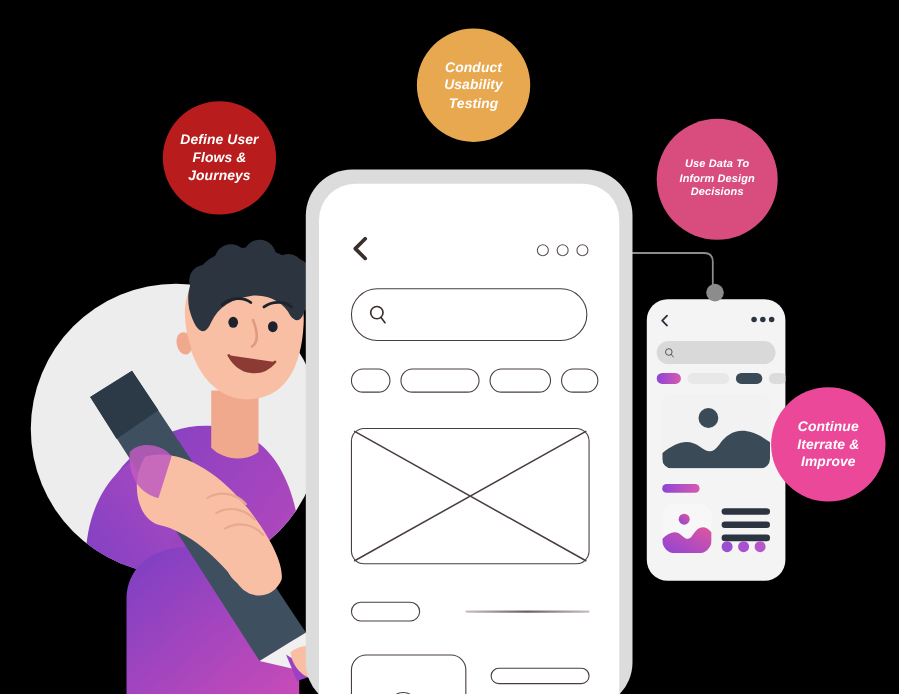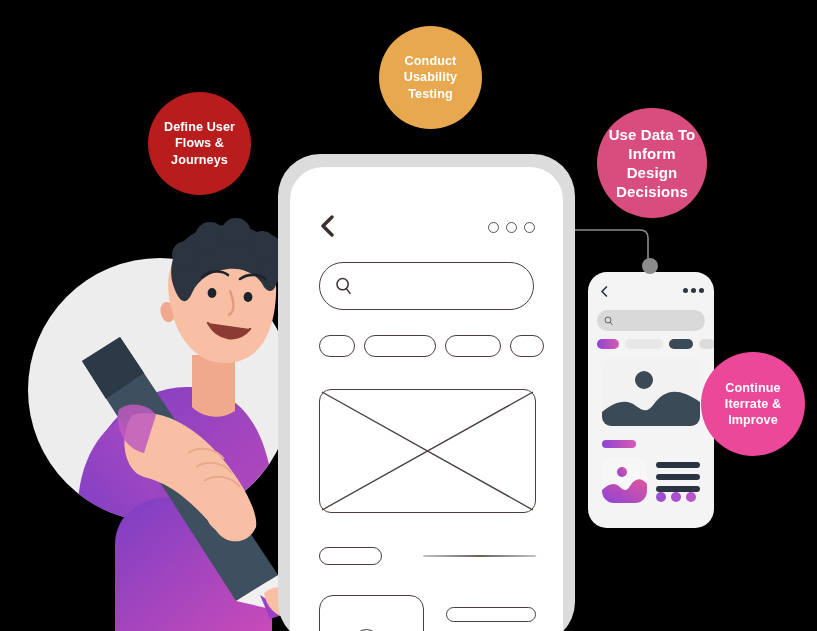--- a/index.html
+++ b/index.html
@@ -3,26 +3,26 @@
 <meta charset="utf-8">
 <style>
   html,body{margin:0;padding:0;background:#000;}
   body{width:817px;height:631px;overflow:hidden;
        font-family:"Liberation Sans","DejaVu Sans",sans-serif;}
   #stage{position:relative;width:817px;height:631px;background:#000;}
 
   
   .bubble{position:absolute;border-radius:50%;display:flex;align-items:center;
           justify-content:center;text-align:center;color:#fff;font-weight:700;
-          line-height:1.28;letter-spacing:.1px;z-index:40;}
+          line-height:1.28;letter-spacing:.1px;z-index:40;font-style:italic;}
   .bubble span{display:block;padding:0 6px;white-space:pre-line;}
 
   #b-flows   {left:148px;top:92px; width:103px;height:103px;background:#b91c1c;font-size:12.6px;}
   #b-usability{left:379px;top:26px;width:103px;height:103px;background:#E8A84F;font-size:12.6px;}
-  #b-data    {left:597px;top:108px;width:110px;height:110px;background:#D84D7E;font-size:15px;}
+  #b-data    {left:597px;top:108px;width:110px;height:110px;background:#D84D7E;font-size:10px;}
   #b-audience{left:33px;top:340px; width:105px;height:105px;background:#1FAD7F;font-size:12.6px;}
   #b-iterate {left:701px;top:352px;width:104px;height:104px;background:#ec4899;font-size:12.6px;}
 
   
   #connector{position:absolute;z-index:12;left:570px;top:228px;}
   #conn-dot{position:absolute;left:642px;top:258px;width:16px;height:16px;border-radius:50%;
             background:#8C8C8C;z-index:30;}
 
   
   #illus{position:absolute;left:20px;top:215px;width:290px;height:416px;z-index:20;}

